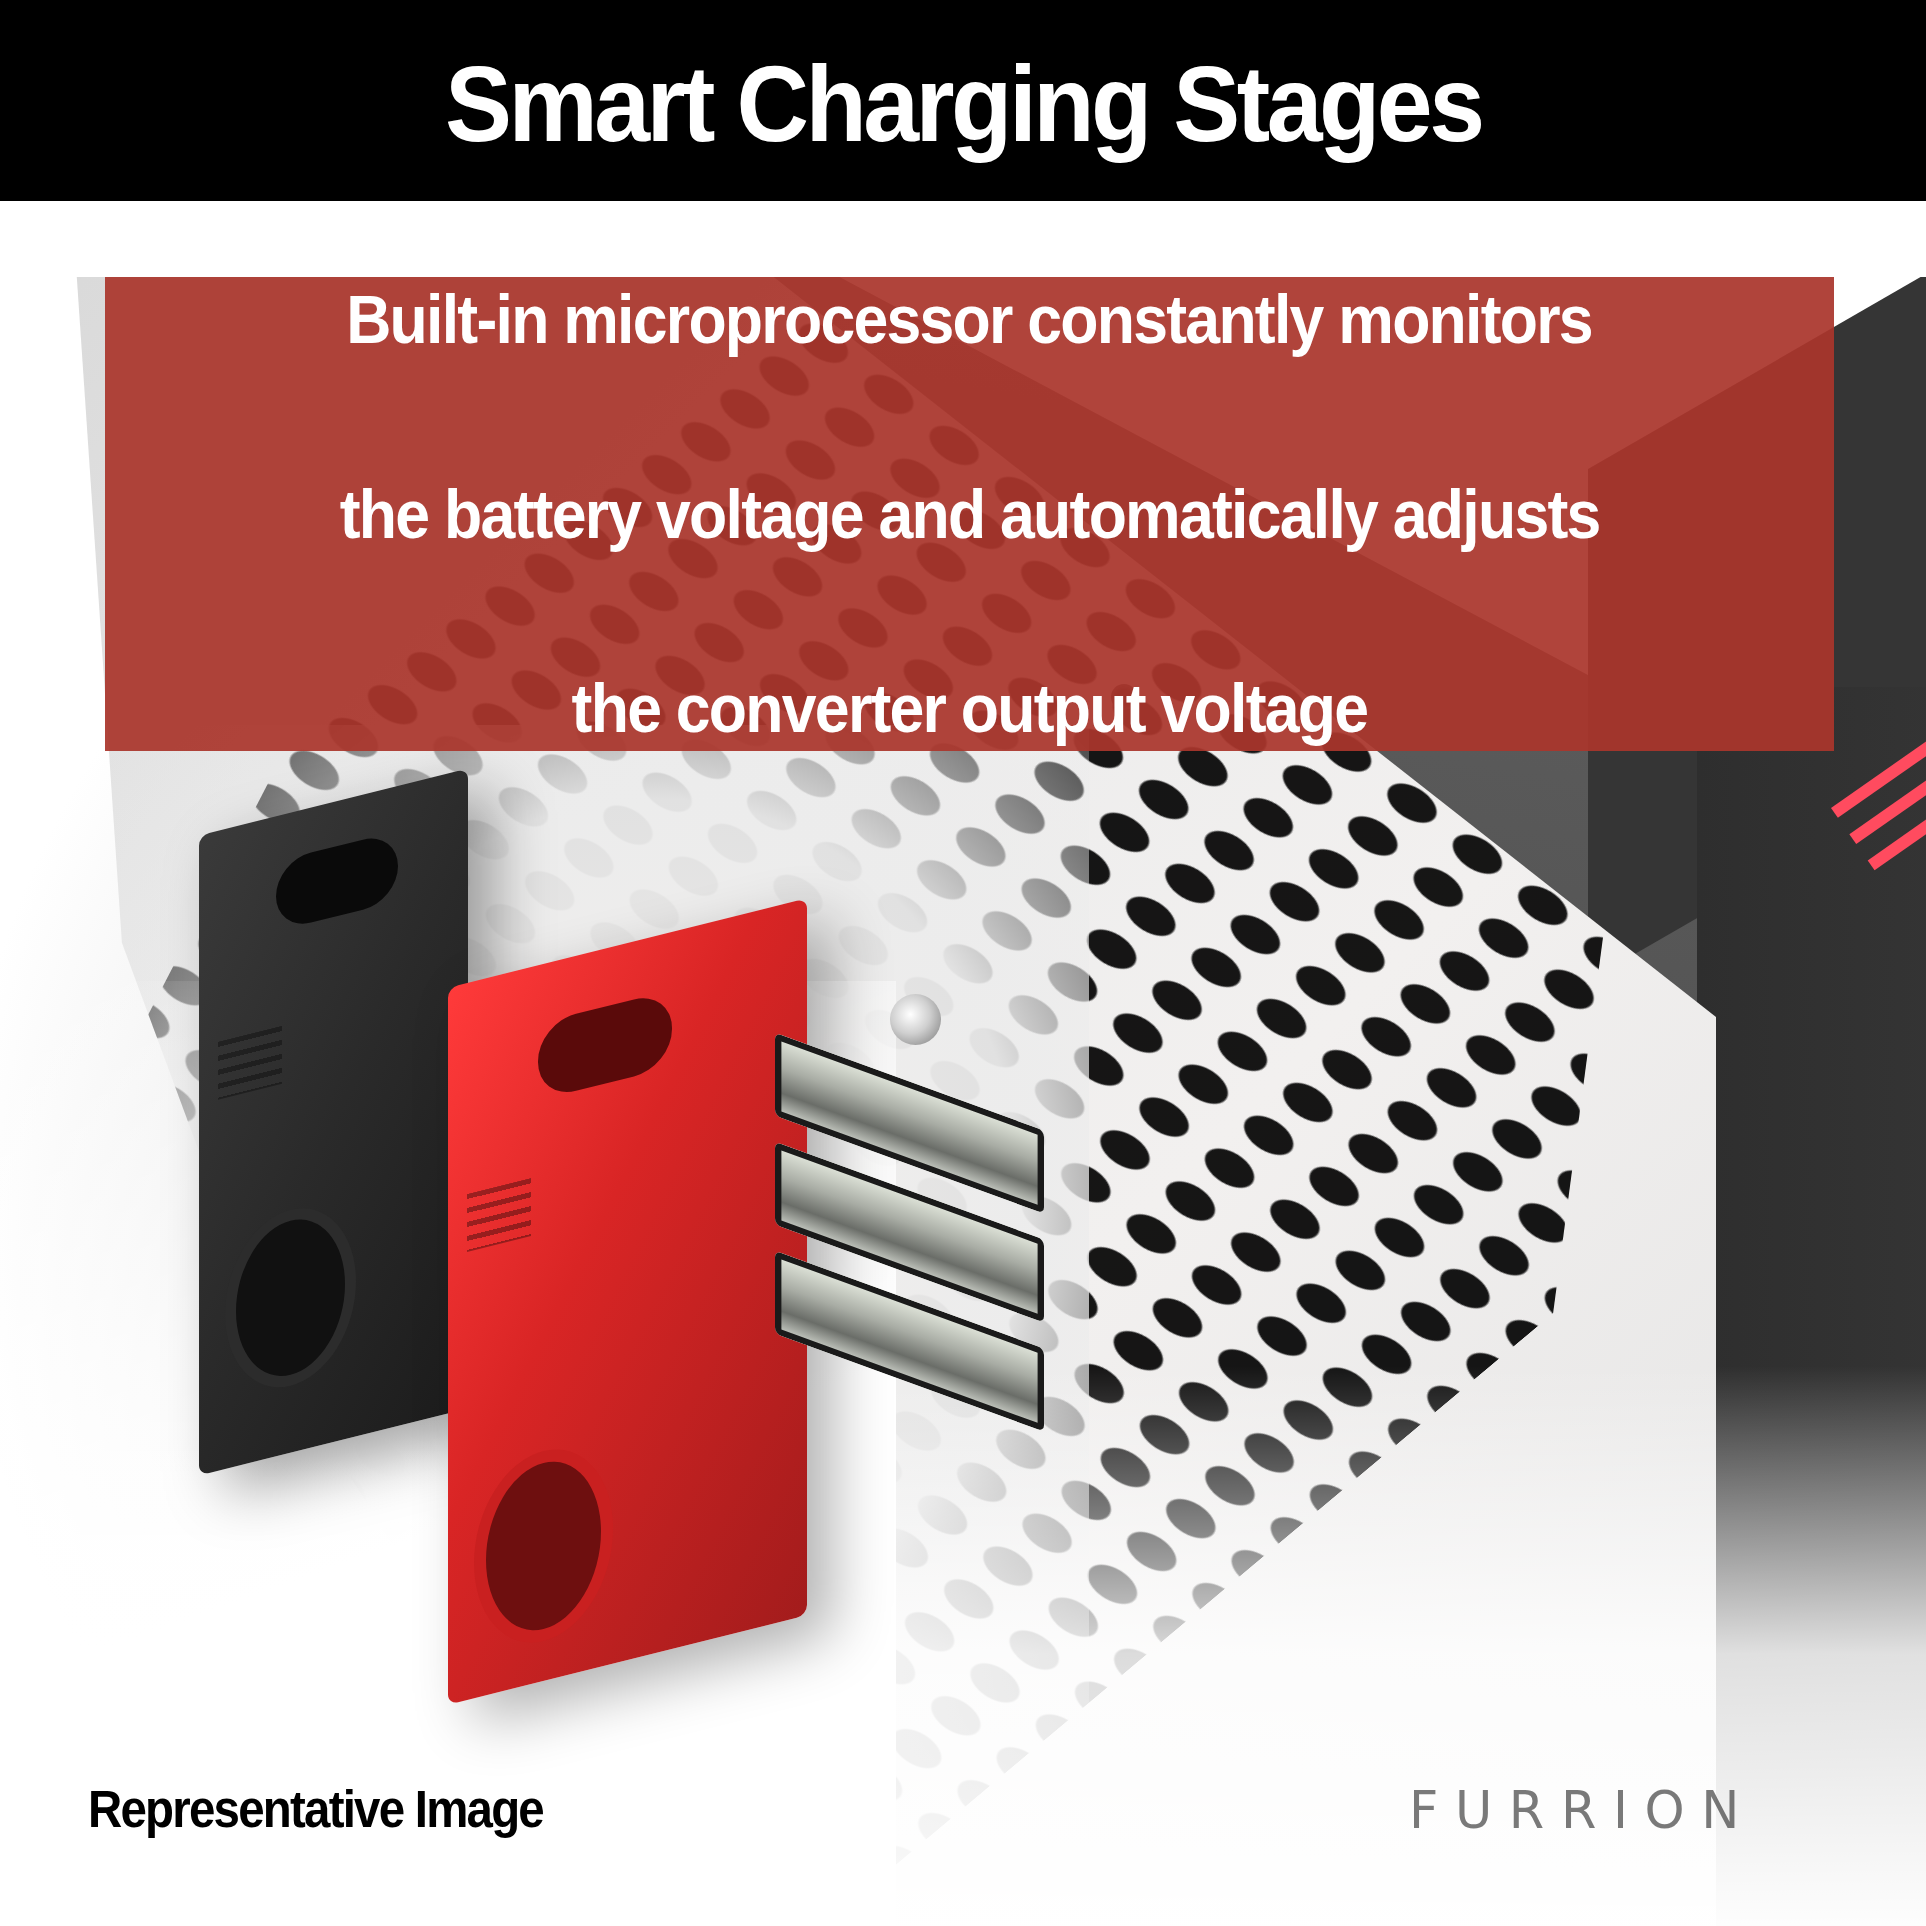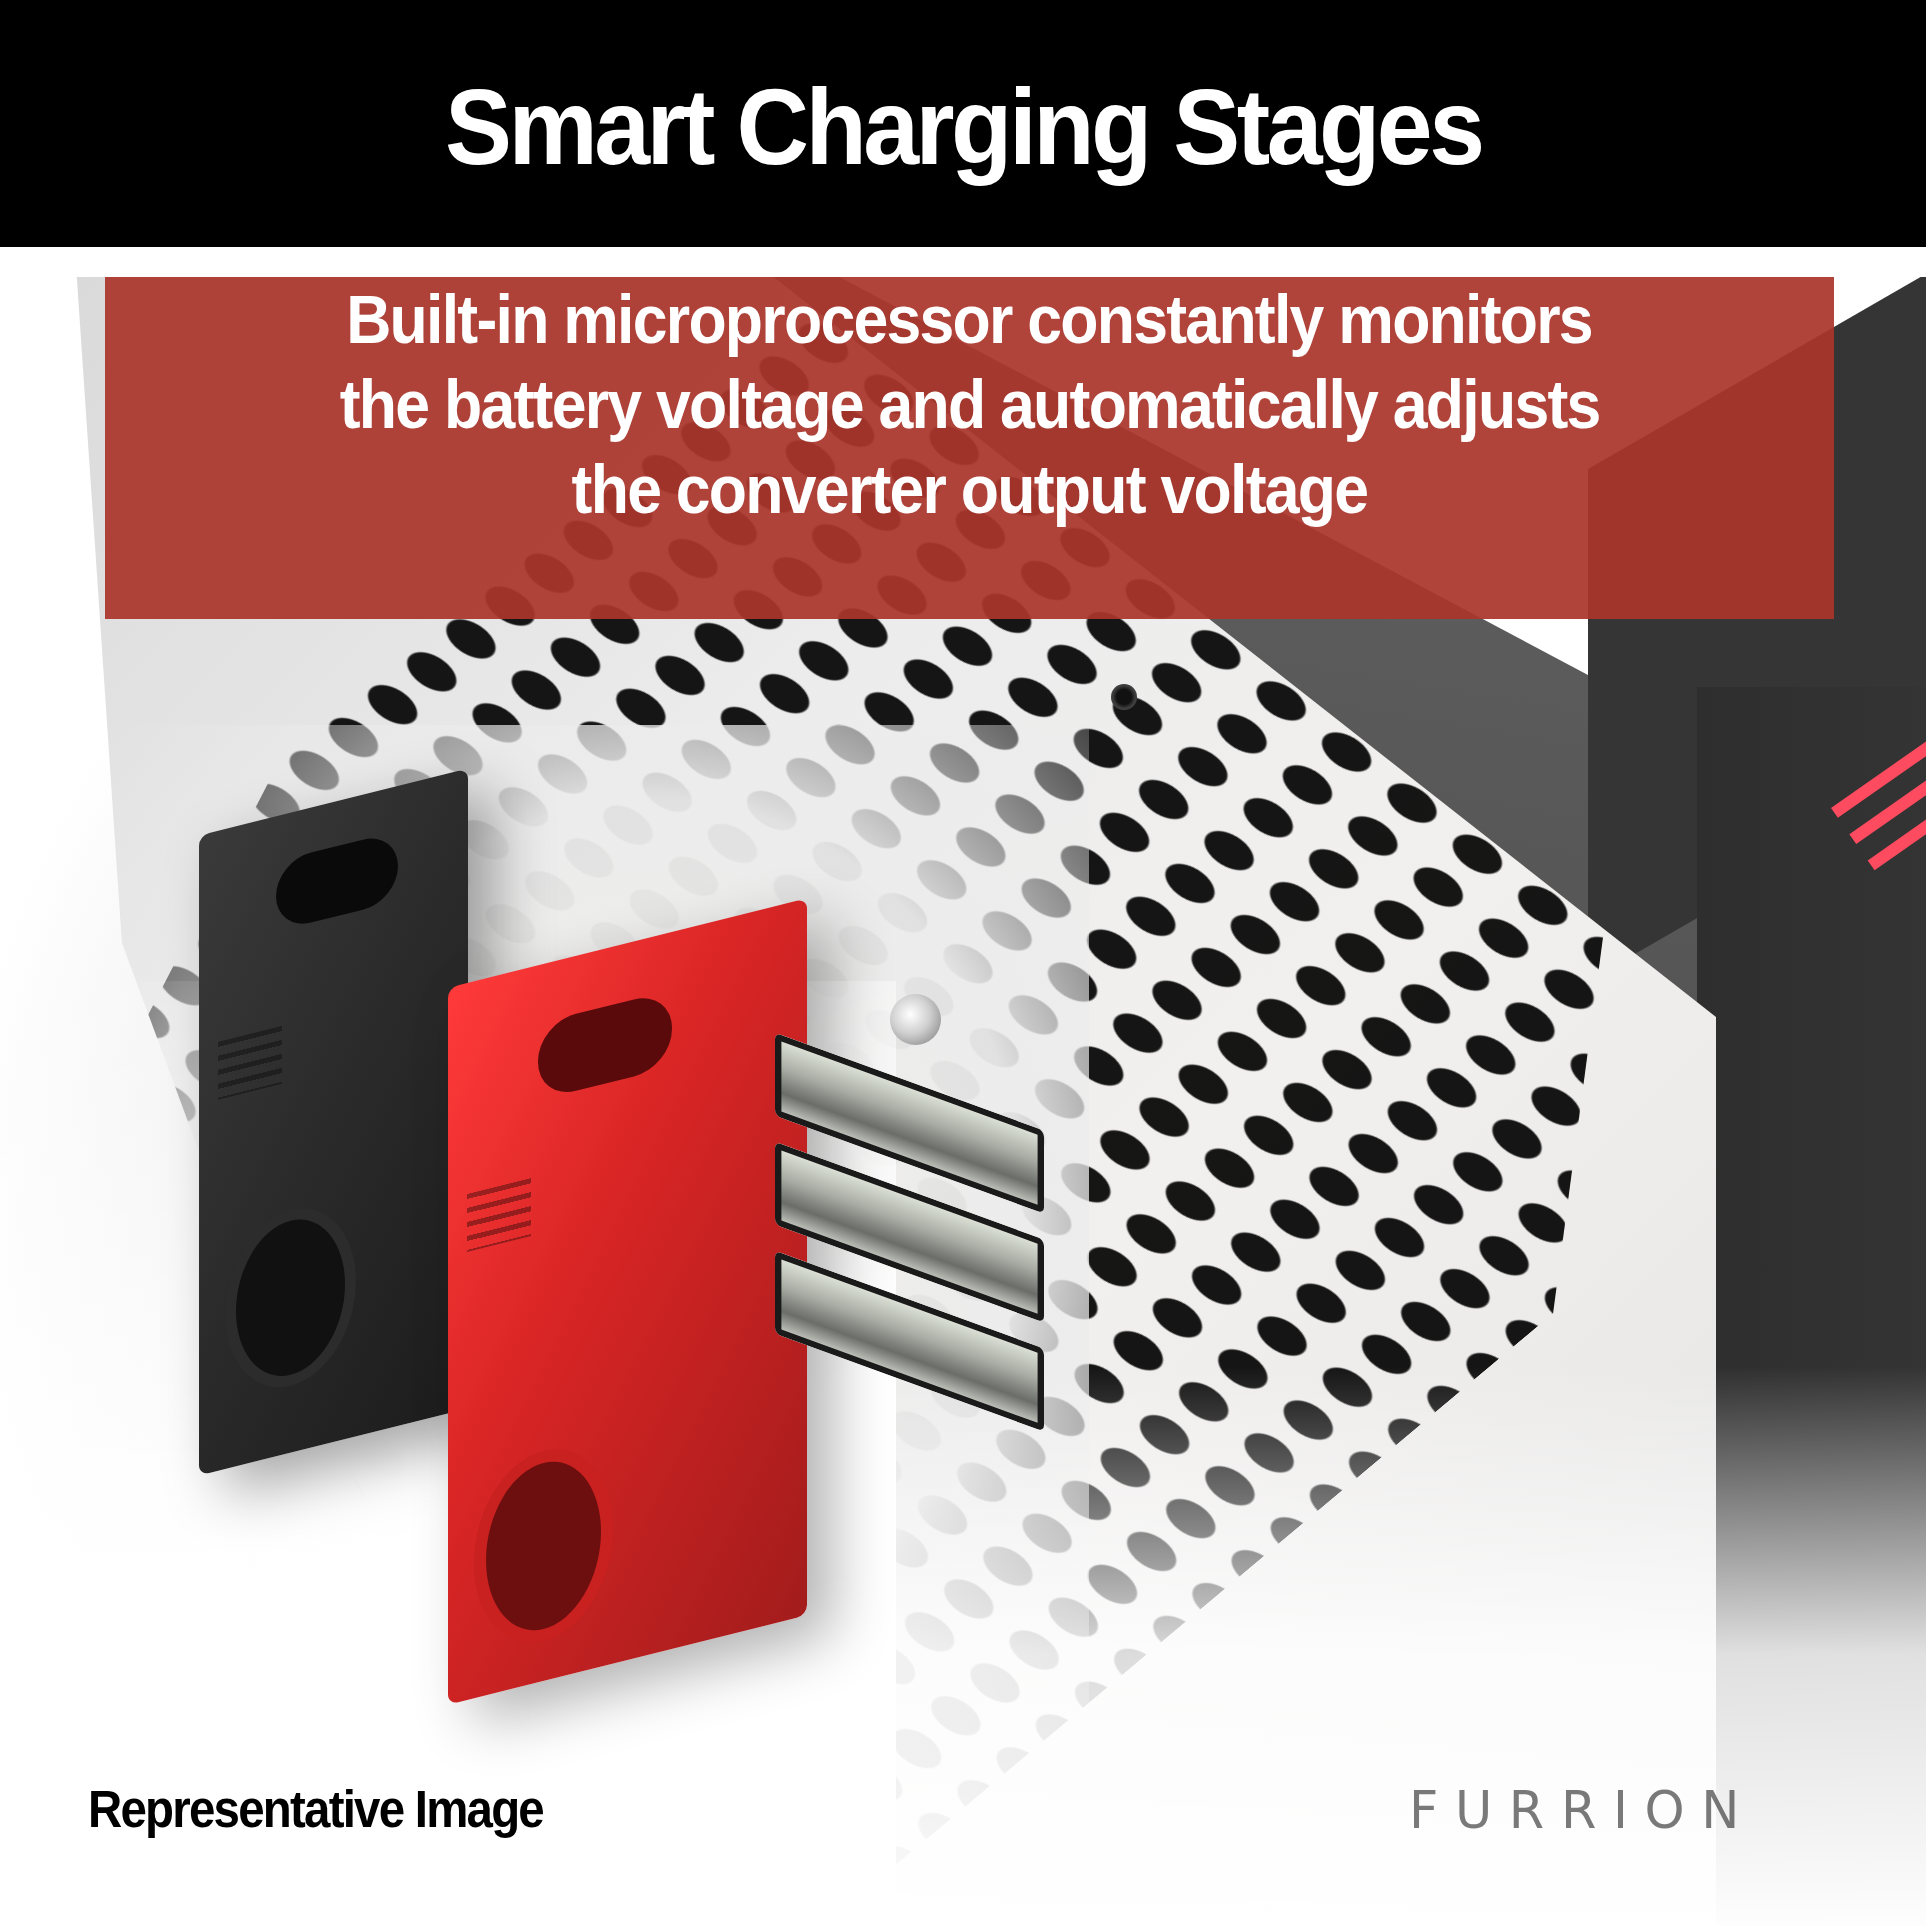--- a/index.html
+++ b/index.html
@@ -1,18 +1,18 @@
 <!DOCTYPE html>
 <html style="font-size:10.2px"><head>
 <meta charset="utf-8">
 <style>
   html, body { margin: 0; padding: 0; }
   body { width: 1926px; height: 1926px; position: relative; overflow: hidden; background: #ffffff; font-family: "Liberation Sans", "DejaVu Sans", sans-serif; }
 
-  .header-bar { position: absolute; left: 0; top: 0; width: 1926px; height: 247px; background: #000000; display: flex; align-items: center; justify-content: center; z-index: 5; }
+  .header-bar { position: absolute; left: 0; top: 0; width: 1926px; height: 201px; background: #000000; display: flex; align-items: center; justify-content: center; z-index: 5; }
   .header-title { color: #ffffff; font-weight: 700; font-size: 108px; letter-spacing: -3.8px; transform: scaleX(0.93); margin-top: 5.1px; }
 
   .scene { position: absolute; left: 0; top: 277px; width: 1926px; height: 1650px; overflow: hidden; background: #ffffff; }
 
   
   .body-top { position: absolute; left: 768px; top: -38px; width: 1409px; height: 640px; background: linear-gradient(160deg, #606060 0%, #565656 50%, #4c4c4c 100%); transform: skewY(28deg); transform-origin: 0 0; }
   .body-side { position: absolute; left: 1697px; top: 410px; width: 320px; height: 1409px; background: linear-gradient(90deg, #2e2e2e, #363636); }
   .body-side-upper { position: absolute; left: 1588px; top: 192px; width: 448px; height: 512px; background: #353535; transform: skewY(-30deg); transform-origin: 0 0; }
 
   
@@ -52,21 +52,21 @@
   .screw-dark { position: absolute; left: 1111px; top: 407px; width: 25.6px; height: 25.6px; border-radius: 50%; background: radial-gradient(circle, #111 0 40%, #3a3a3a 60%, #585858 100%); }
 
   
   .stripes { position: absolute; left: 1831px; top: 531px; width: 141px; height: 128px; transform: rotate(-35deg); transform-origin: 0 0; }
   .stripe { position: absolute; left: 0; width: 154px; height: 11.5px; background: #ff4b5f; }
   .stripe:nth-child(1) { top: 0; }
   .stripe:nth-child(2) { top: 32px; }
   .stripe:nth-child(3) { top: 64px; }
 
   
-  .info-box { position: absolute; left: 105px; top: 277px; width: 1729px; height: 342px; background: rgba(170, 54, 44, 0.93); display: flex; flex-direction: column; align-items: center; justify-content: flex-start; z-index: 4; }
+  .info-box { position: absolute; left: 105px; top: 277px; width: 1729px; height: 474px; background: rgba(170, 54, 44, 0.93); display: flex; flex-direction: column; align-items: center; justify-content: space-between; z-index: 4; }
   .info-line { color: #ffffff; font-weight: 700; font-size: 68px; line-height: 85px; letter-spacing: -1.9px; text-align: center; white-space: nowrap; transform: scaleX(0.92); }
 
   .caption { position: absolute; left: 88px; top: 1780px; color: #000000; font-weight: 700; font-size: 51px; letter-spacing: -1.9px; z-index: 6; transform: scaleX(0.93); transform-origin: 0 50%; }
 
   .brand-logo { position: absolute; left: 1409px; top: 1781px; color: rgba(40,40,40,0.62); font-weight: 400; font-size: 51px; letter-spacing: 16.6px; z-index: 6; font-family: "DejaVu Sans", sans-serif; }
 </style>
 </head>
 <body>
 
 <div class="header-bar">

